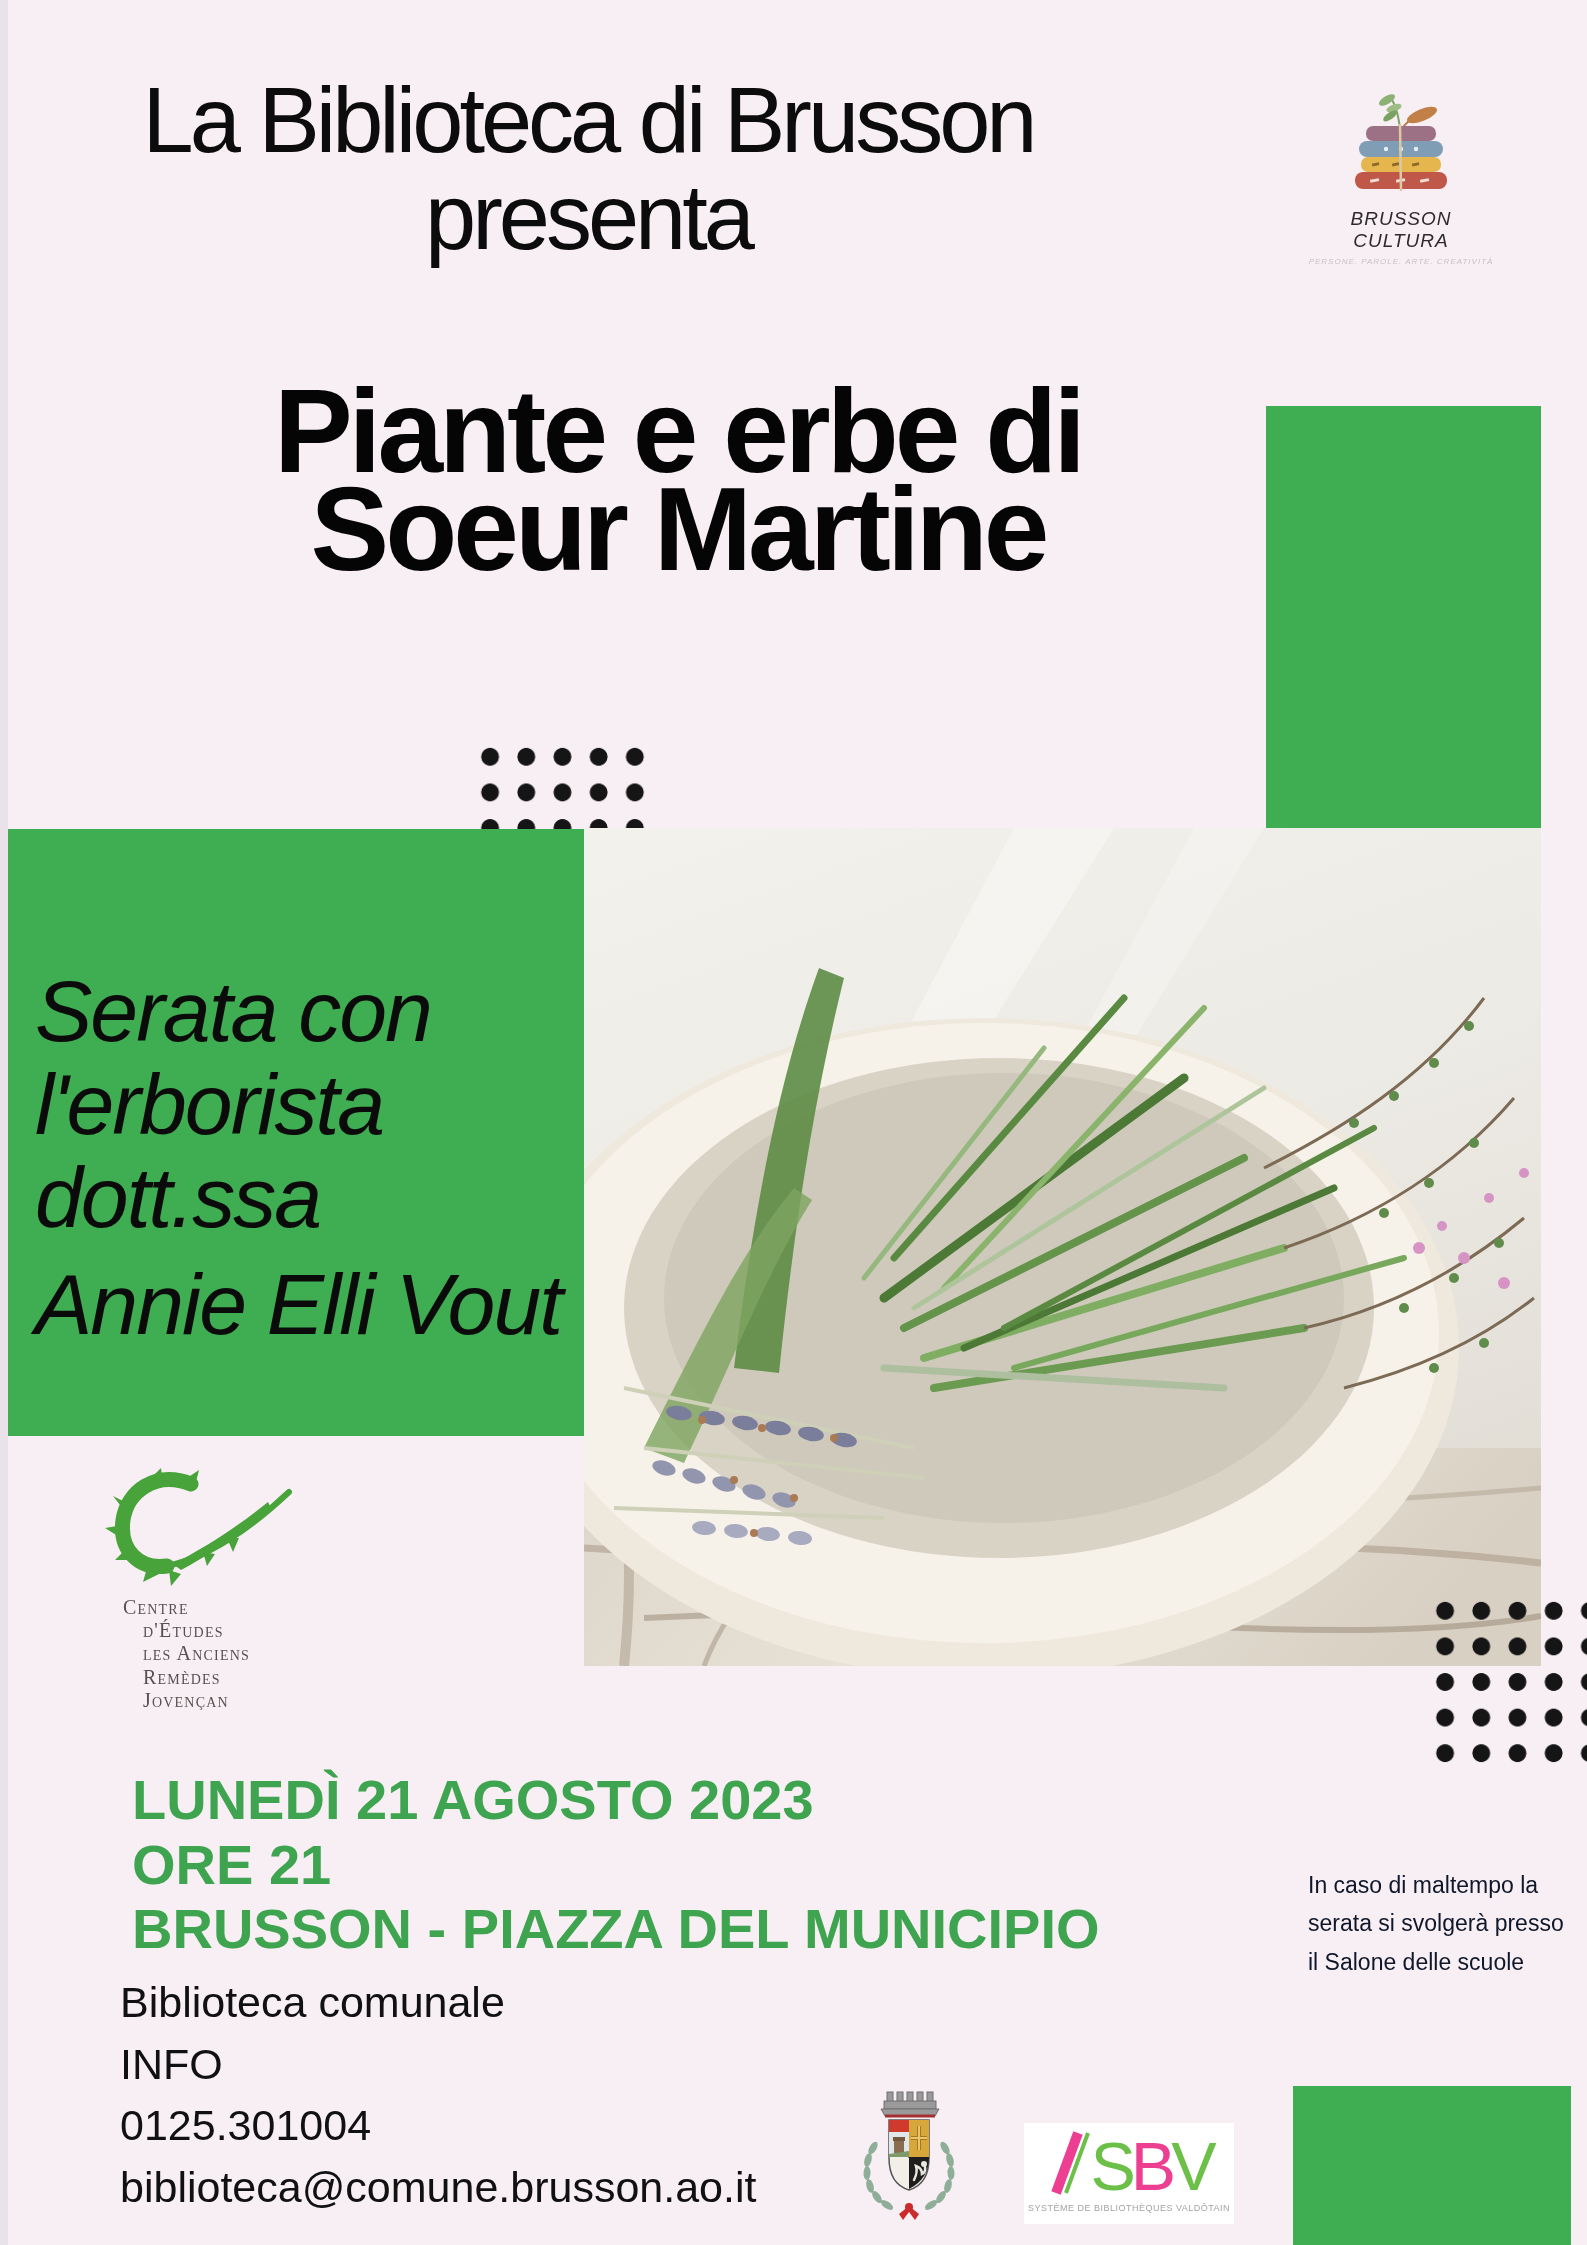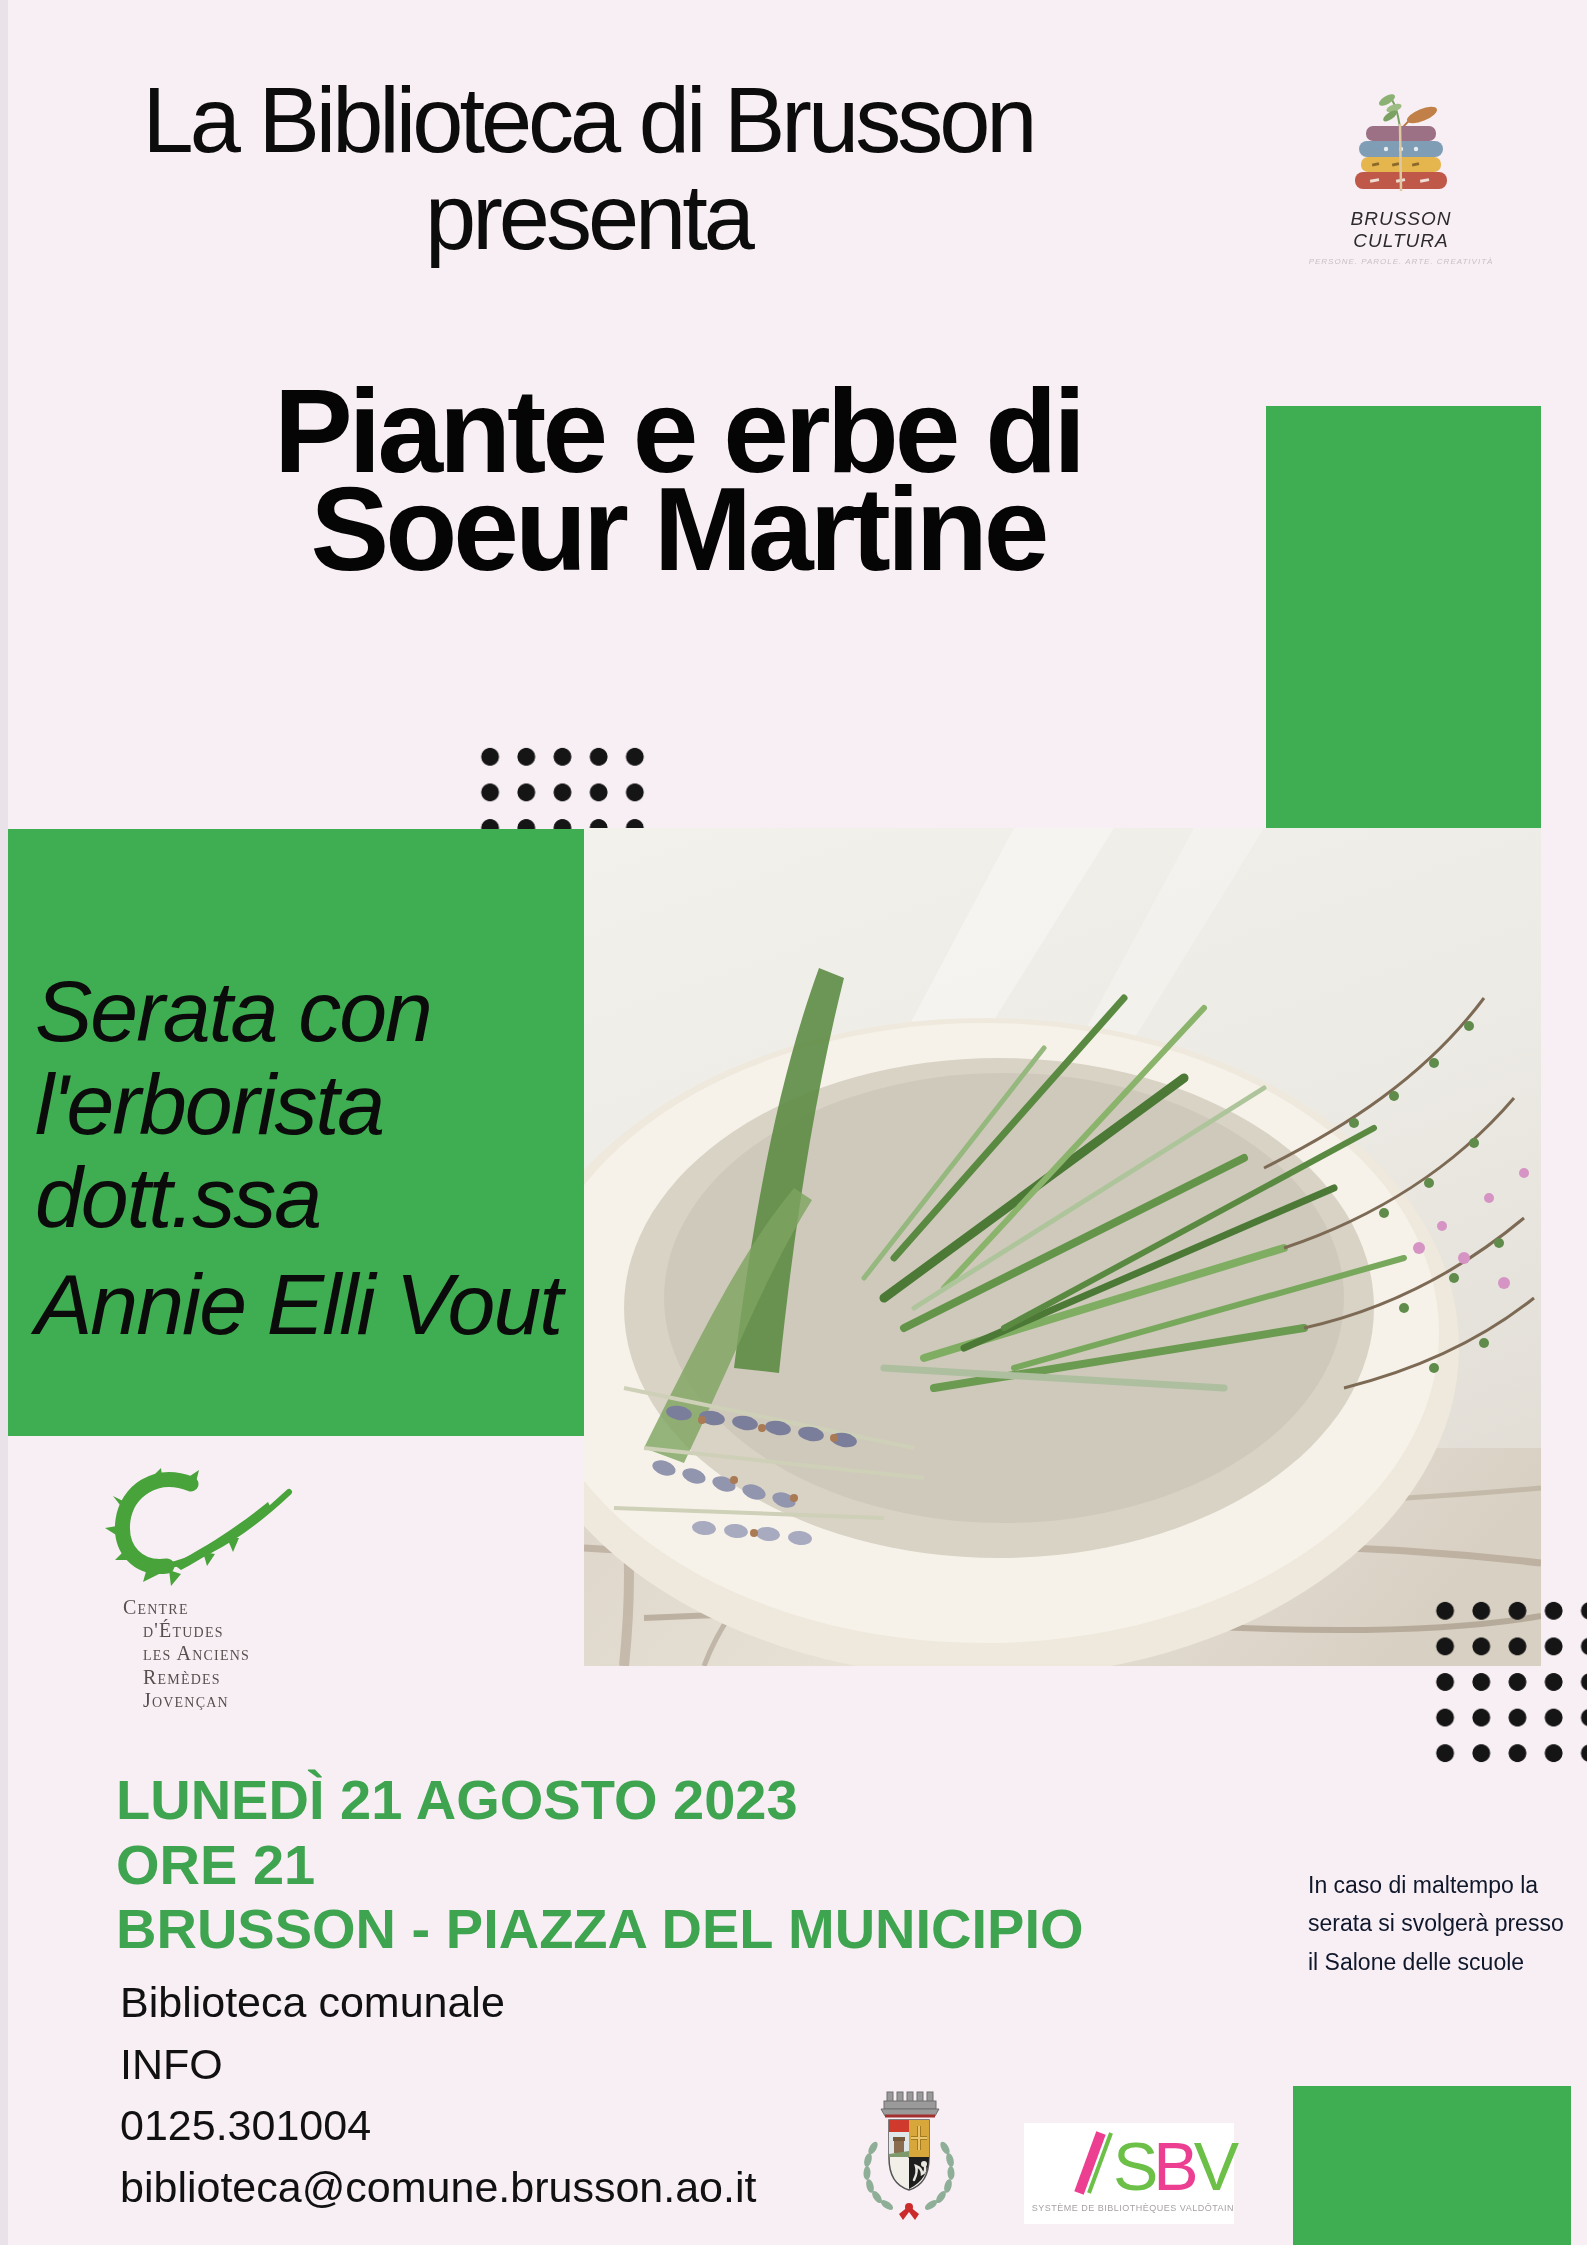--- a/index.html
+++ b/index.html
@@ -44,35 +44,35 @@
   .photo svg{display:block;}
 
   
   .centre{left:95px; top:1468px; width:260px;}
   .centre-text{position:absolute; left:20px; top:128px; font-family:"Liberation Serif", serif;
     font-variant:small-caps; font-size:20px; line-height:23.2px; letter-spacing:1.2px; color:#57504f;}
   .centre-text div{white-space:nowrap;}
   .centre-text div + div{padding-left:20px;}
 
   
-  .event{left:108px; top:1768px; font-size:56px; font-weight:700;
+  .event{left:124px; top:1768px; font-size:56px; font-weight:700;
     line-height:64.5px; letter-spacing:0px; color:#3fa44f; white-space:nowrap;}
 
   
   .info{left:112px; top:1972px; font-size:43px; line-height:61.5px; color:#111; white-space:nowrap;}
 
   
   .weather{left:1300px; top:1866px; width:268px; font-size:23px; line-height:38.4px; color:#0f172a;}
 
   
   .arms{left:843px; top:2088px; width:116px; height:134px;}
 
   
   .sbv{left:1016px; top:2123px; width:210px; height:101px; background:#ffffff;
-    display:flex; flex-direction:column; align-items:flex-end; justify-content:flex-start;}
+    display:flex; flex-direction:column; align-items:center; justify-content:flex-start;}
   .sbv-row{display:flex; align-items:flex-end; height:76px; margin-top:2px;}
   .sbv-letters{font-size:68px; line-height:70px; letter-spacing:-5px; font-weight:400;}
   .sbv-letters .s{color:#6cbf47;} .sbv-letters .b{color:#ec3f92;} .sbv-letters .v{color:#6cbf47;}
   .sbv-tagline{font-size:9px; letter-spacing:0.5px; color:#a7a2a4; white-space:nowrap; margin-top:2px;}
 </style>
 </head>
 <body>
 
 <div class="poster">
 

